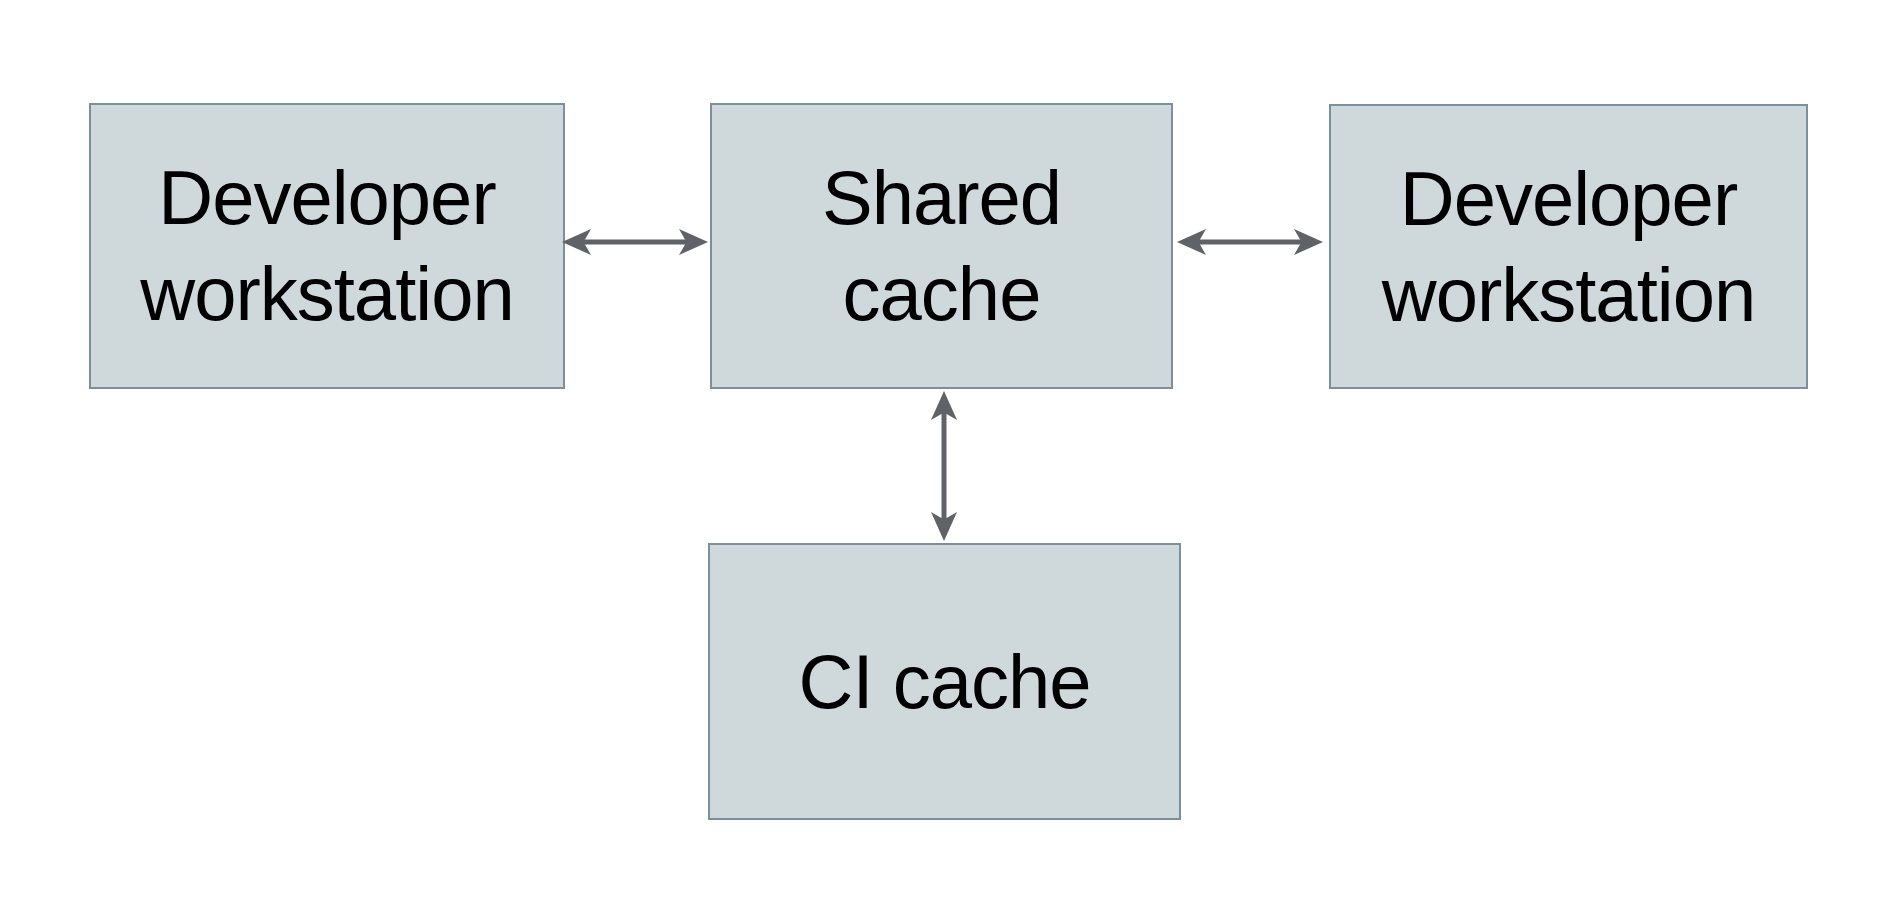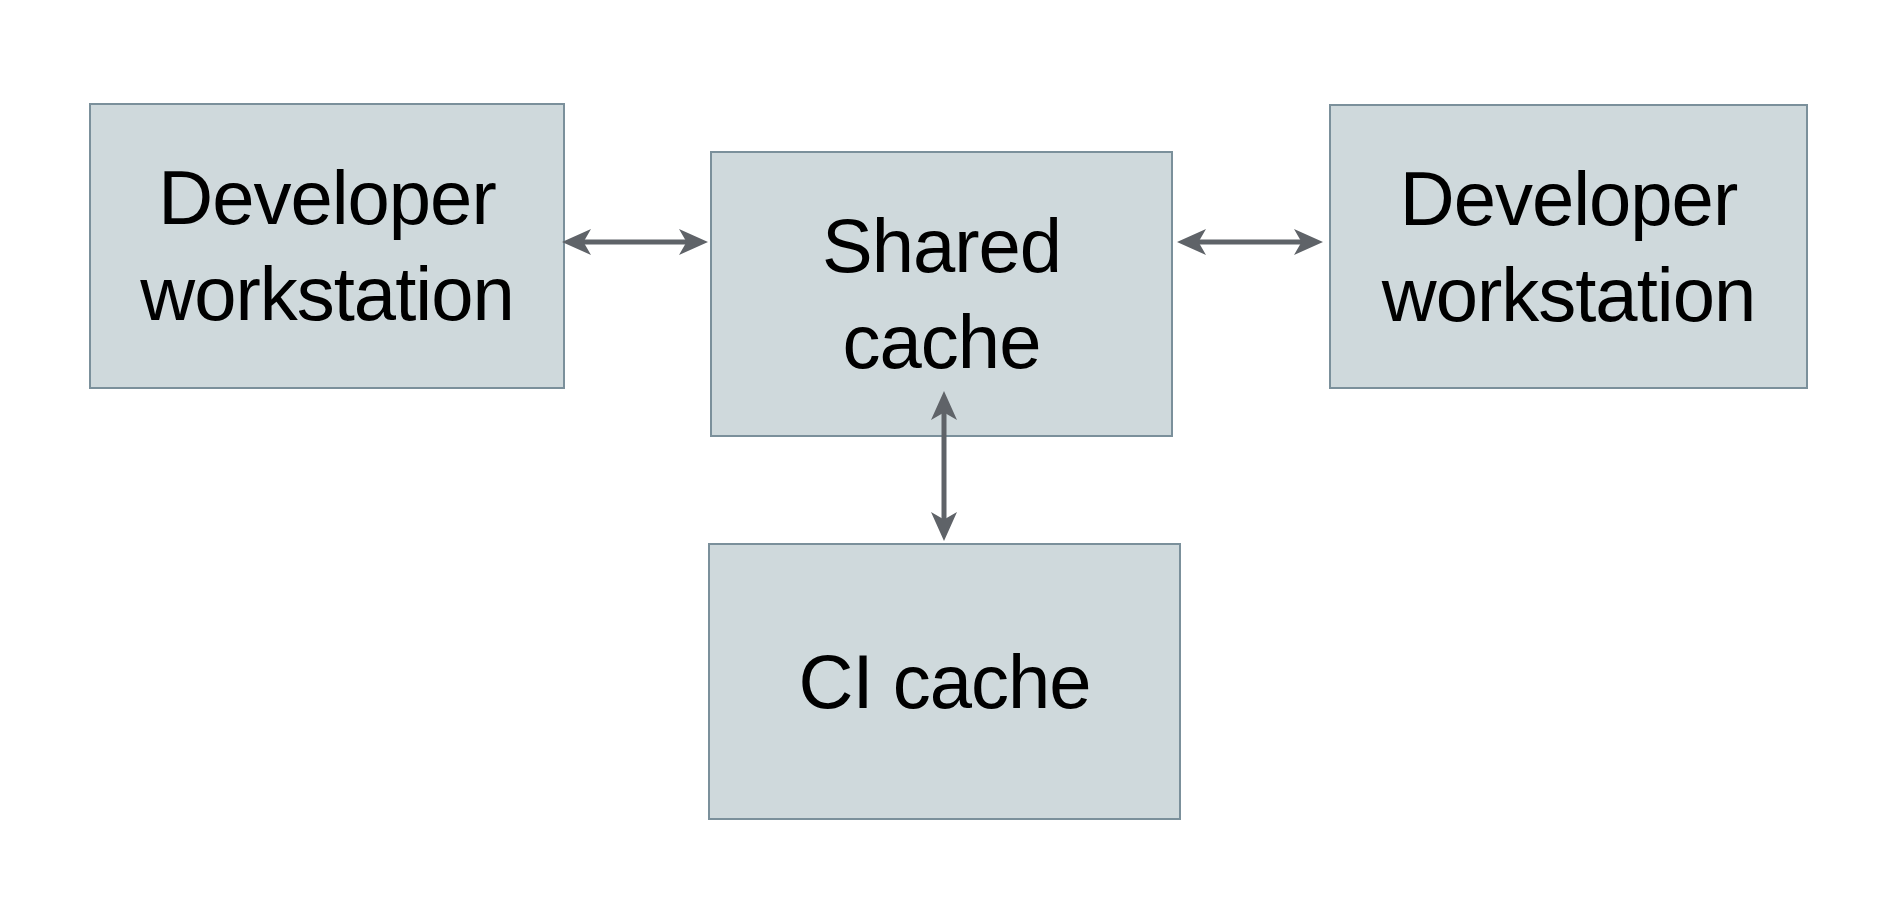--- a/index.html
+++ b/index.html
@@ -28,21 +28,21 @@
     display:flex;
     align-items:center;
     justify-content:center;
     text-align:center;
     color:var(--text);
     font-size:76px;
     line-height:1.26;
     letter-spacing:-1px;
   }
   .node-dev-left  {left:89px;  top:103px; width:476px; height:286px;}
-  .node-cache     {left:710px; top:103px; width:463px; height:286px;margin-top:48px;}
+  .node-cache     {left:710px; top:103px; width:463px; height:286px;}
   .node-dev-right {left:1329px;top:104px; width:479px; height:285px;}
   .node-ci        {left:708px; top:543px; width:473px; height:277px;}
   .node .label{display:block; padding:0 36px;}
   .edge{position:absolute;}
   .edge-left     {left:560px; top:226px;}
   .edge-right    {left:1175px;top:226px;}
   .edge-vertical {left:928px; top:389px;}
   .edge svg{display:block;}
   .edge .shaft{stroke:var(--arrow);stroke-width:5;fill:none;}
   .edge .head{fill:var(--arrow);stroke:none;}

